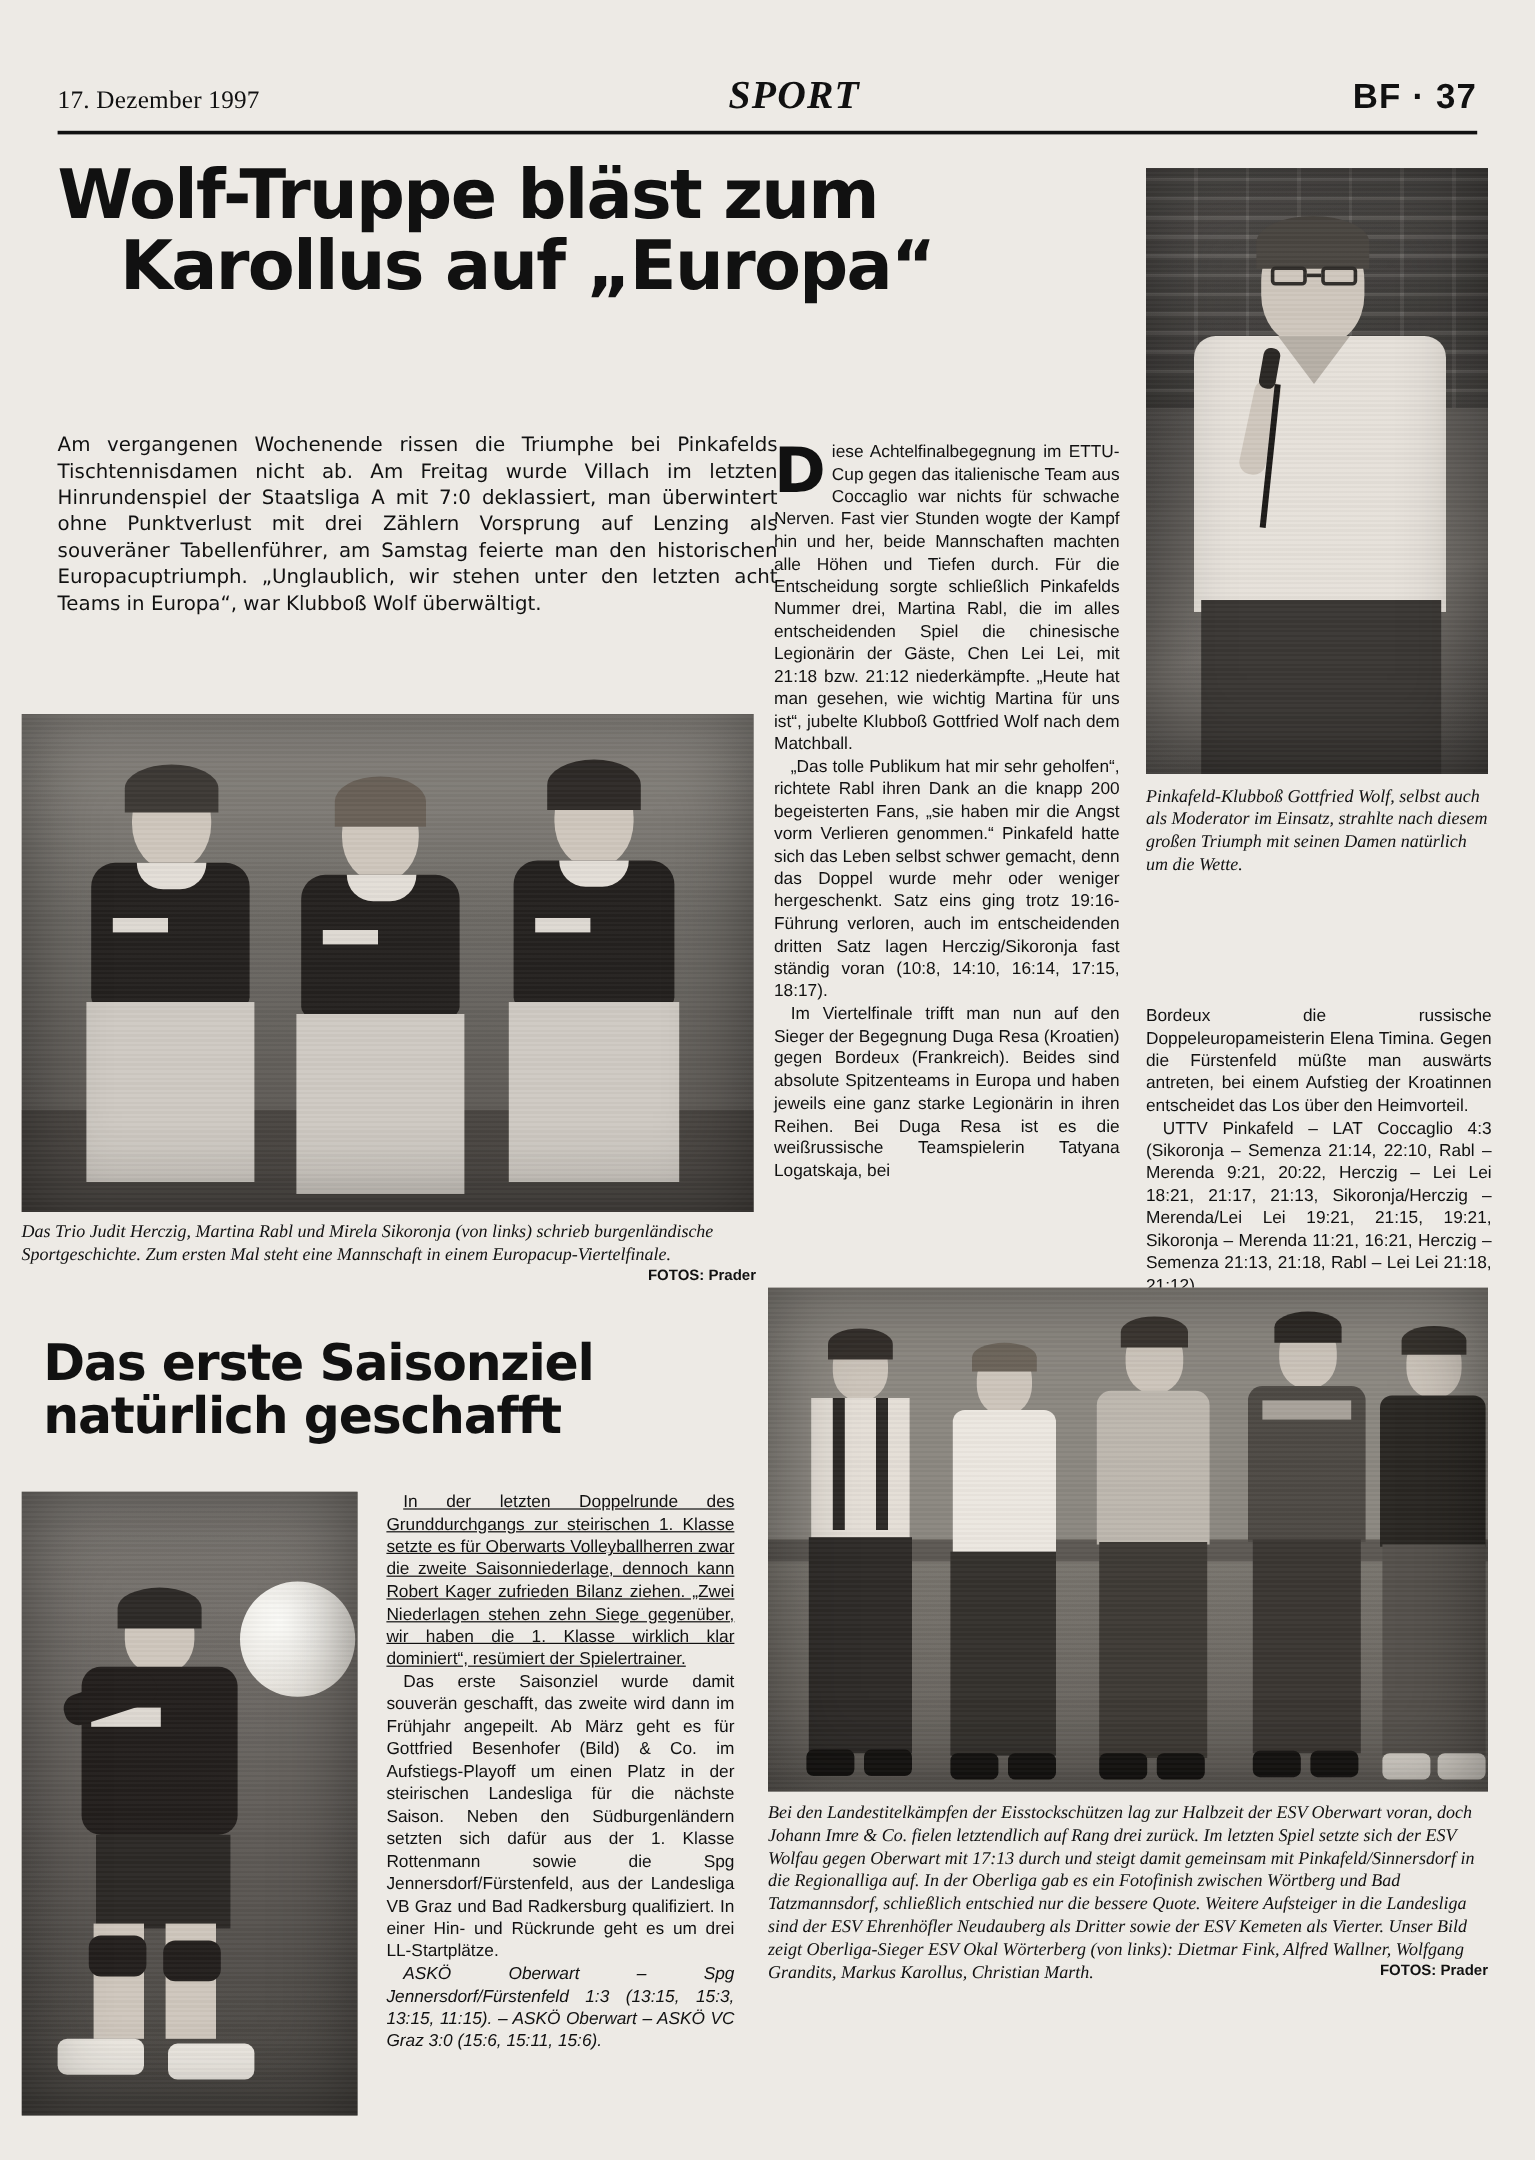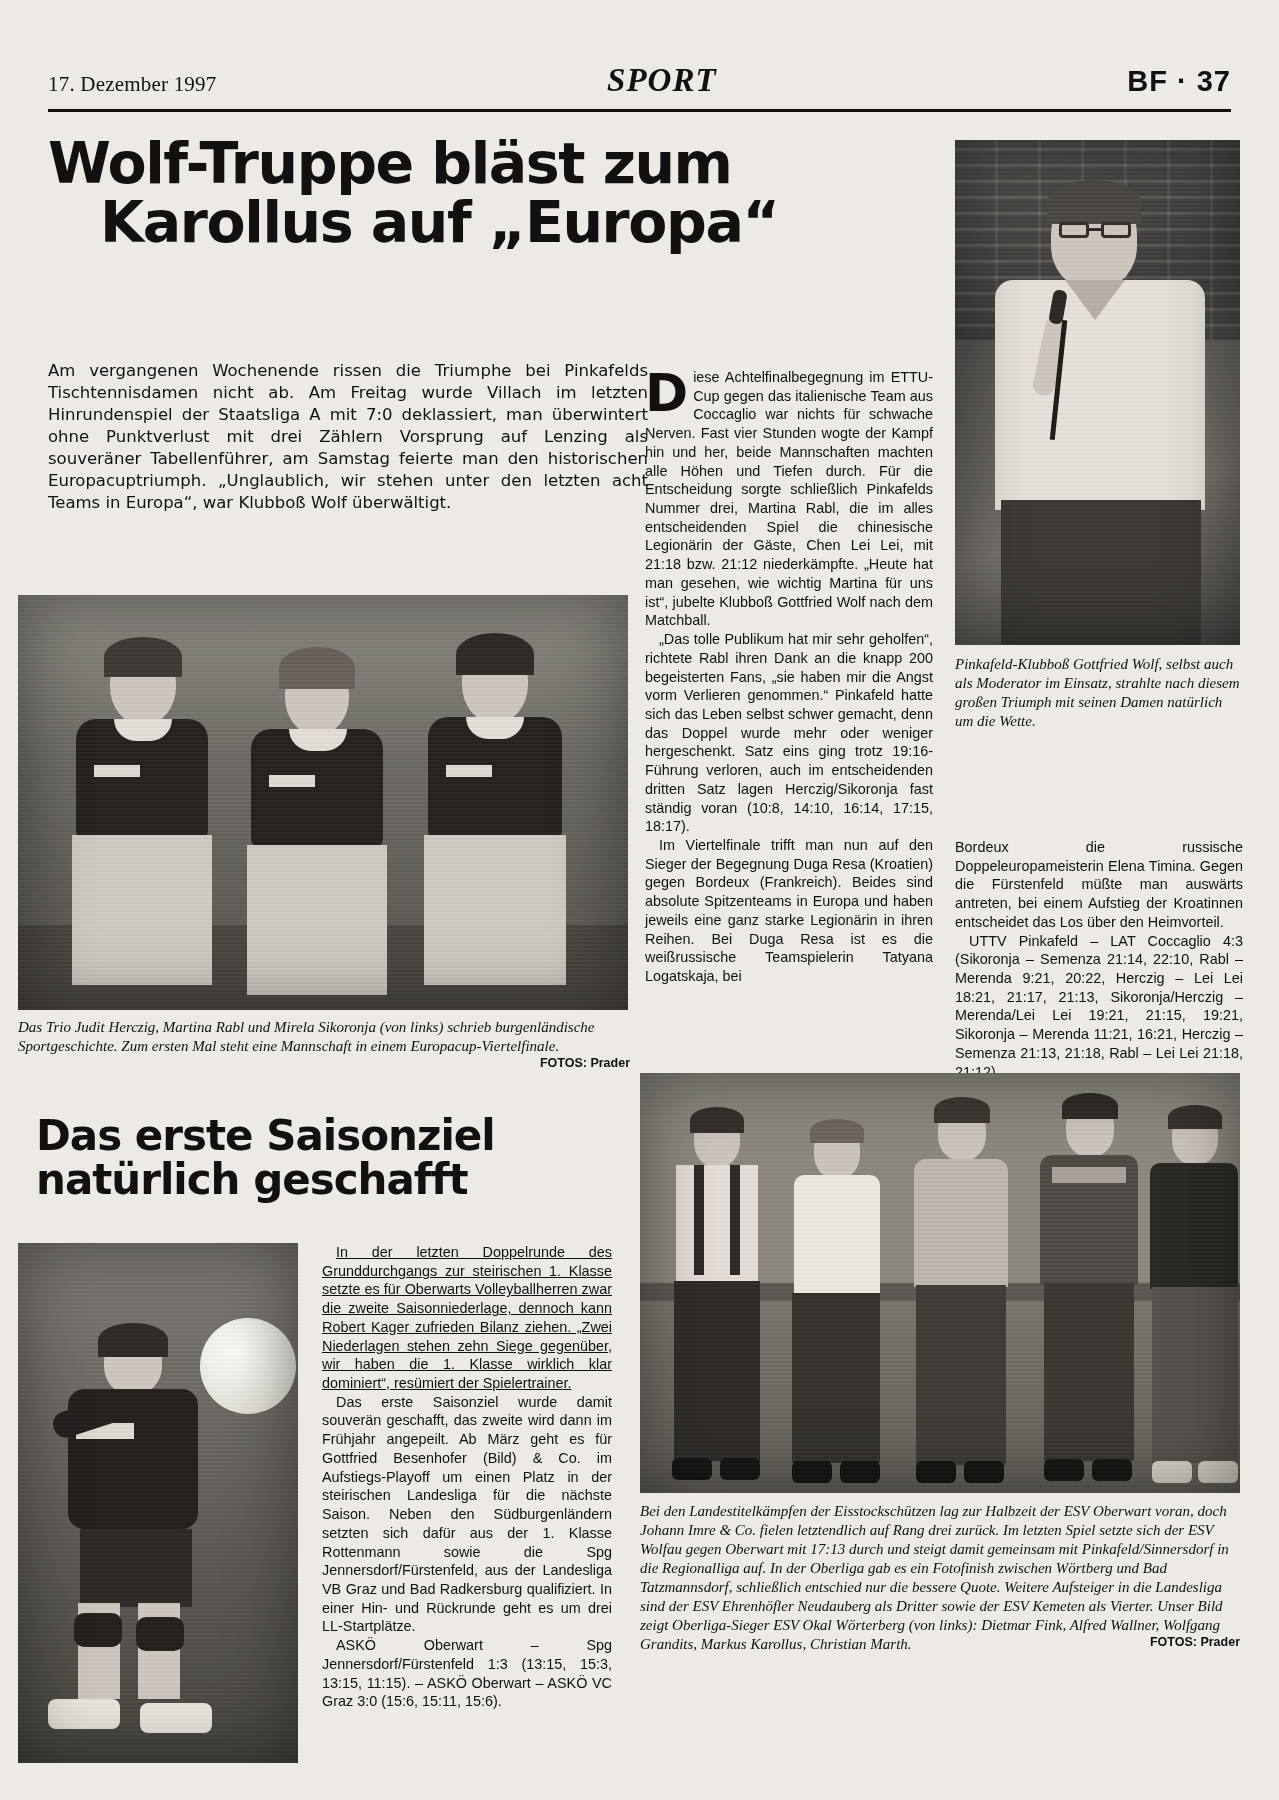--- a/index.html
+++ b/index.html
@@ -248,21 +248,21 @@
     <div style="position:absolute;left:118px;top:374px;width:48px;height:34px;background:#231f1d;border-radius:10px;"></div>
     <div style="position:absolute;left:30px;top:456px;width:72px;height:30px;background:#ece8e1;border-radius:8px;"></div>
     <div style="position:absolute;left:122px;top:460px;width:72px;height:30px;background:#ece8e1;border-radius:8px;"></div>
     <div class="vign"></div>
     <div class="grain"></div>
   </div>
 
   <div class="body-text" style="position:absolute; left:322px; top:1243px; width:290px;">
     <p class="first" style="text-indent:14px;text-decoration:underline;">In der letzten Doppelrunde des Grunddurchgangs zur steirischen 1. Klasse setzte es für Oberwarts Volleyballherren zwar die zweite Saisonniederlage, dennoch kann Robert Kager zufrieden Bilanz ziehen. „Zwei Niederlagen stehen zehn Siege gegenüber, wir haben die 1. Klasse wirklich klar dominiert“, resümiert der Spielertrainer.</p>
     <p>Das erste Saisonziel wurde damit souverän geschafft, das zweite wird dann im Frühjahr angepeilt. Ab März geht es für Gottfried Besenhofer (Bild) &amp; Co. im Aufstiegs-Playoff um einen Platz in der steirischen Landesliga für die nächste Saison. Neben den Südburgenländern setzten sich dafür aus der 1. Klasse Rottenmann sowie die Spg Jennersdorf/Fürstenfeld, aus der Landesliga VB Graz und Bad Radkersburg qualifiziert. In einer Hin- und Rückrunde geht es um drei LL-Startplätze.</p>
-    <p style="text-indent:14px;">ASKÖ Oberwart – Spg Jennersdorf/Fürstenfeld 1:3 (13:15, 15:3, 13:15, 11:15). – ASKÖ Oberwart – ASKÖ VC Graz 3:0 (15:6, 15:11, 15:6).</p>
+    <p style="text-indent:14px;font-style:italic;">ASKÖ Oberwart – Spg Jennersdorf/Fürstenfeld 1:3 (13:15, 15:3, 13:15, 11:15). – ASKÖ Oberwart – ASKÖ VC Graz 3:0 (15:6, 15:11, 15:6).</p>
   </div>
 
   <div class="photo" style="position:absolute; left:640px; top:1073px; width:600px; height:420px;">
     <div class="ph-bg" style="background:linear-gradient(180deg,#9a968f 0%,#7d7972 45%,#615d58 100%);"></div>
 
     <div style="position:absolute;left:0;top:0;width:100%;height:210px;background:#8b8780;"></div>
     <div style="position:absolute;left:0;top:210px;width:100%;height:18px;background:#5c5853;"></div>
 
     <div style="position:absolute;left:20px;top:40px;width:110px;height:370px;">
       <div style="position:absolute;left:34px;top:0;width:46px;height:54px;border-radius:45%;background:#cdc5bb;"></div>

